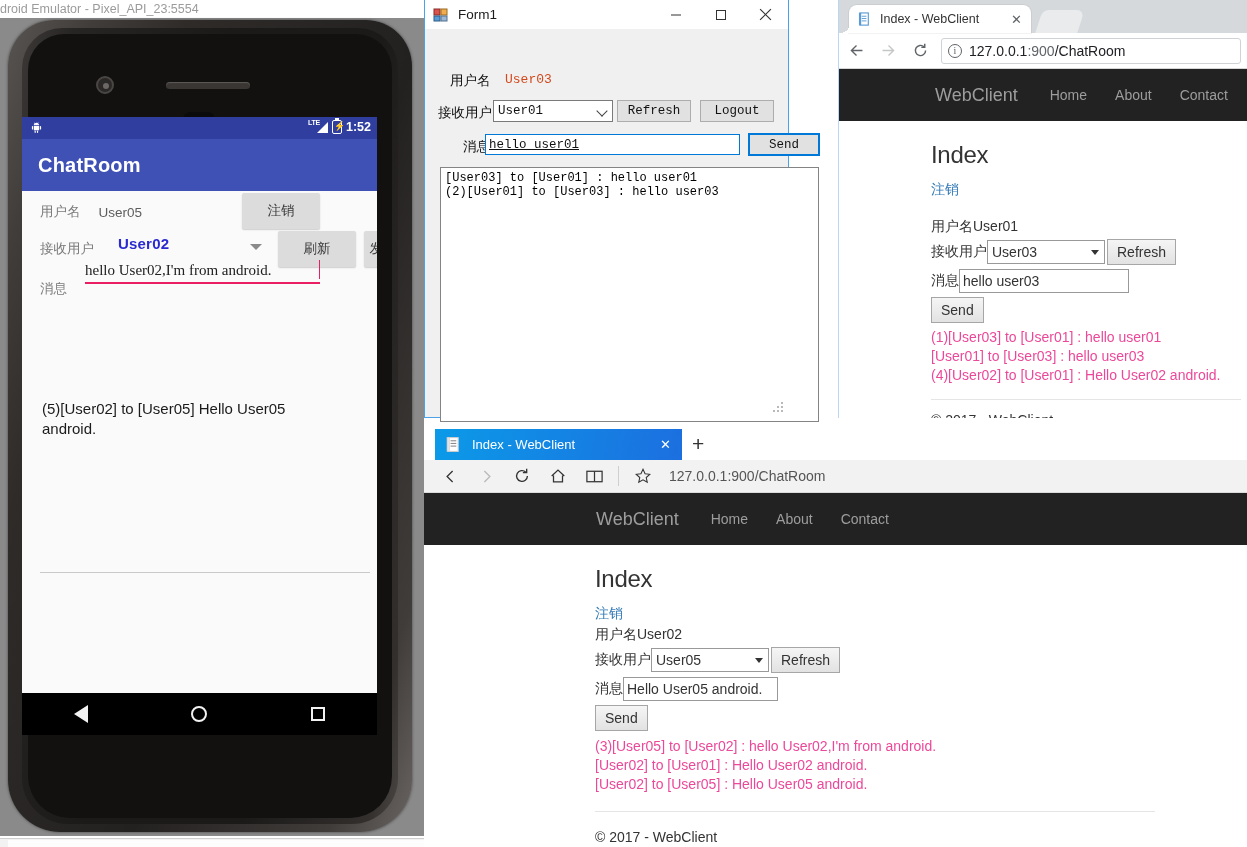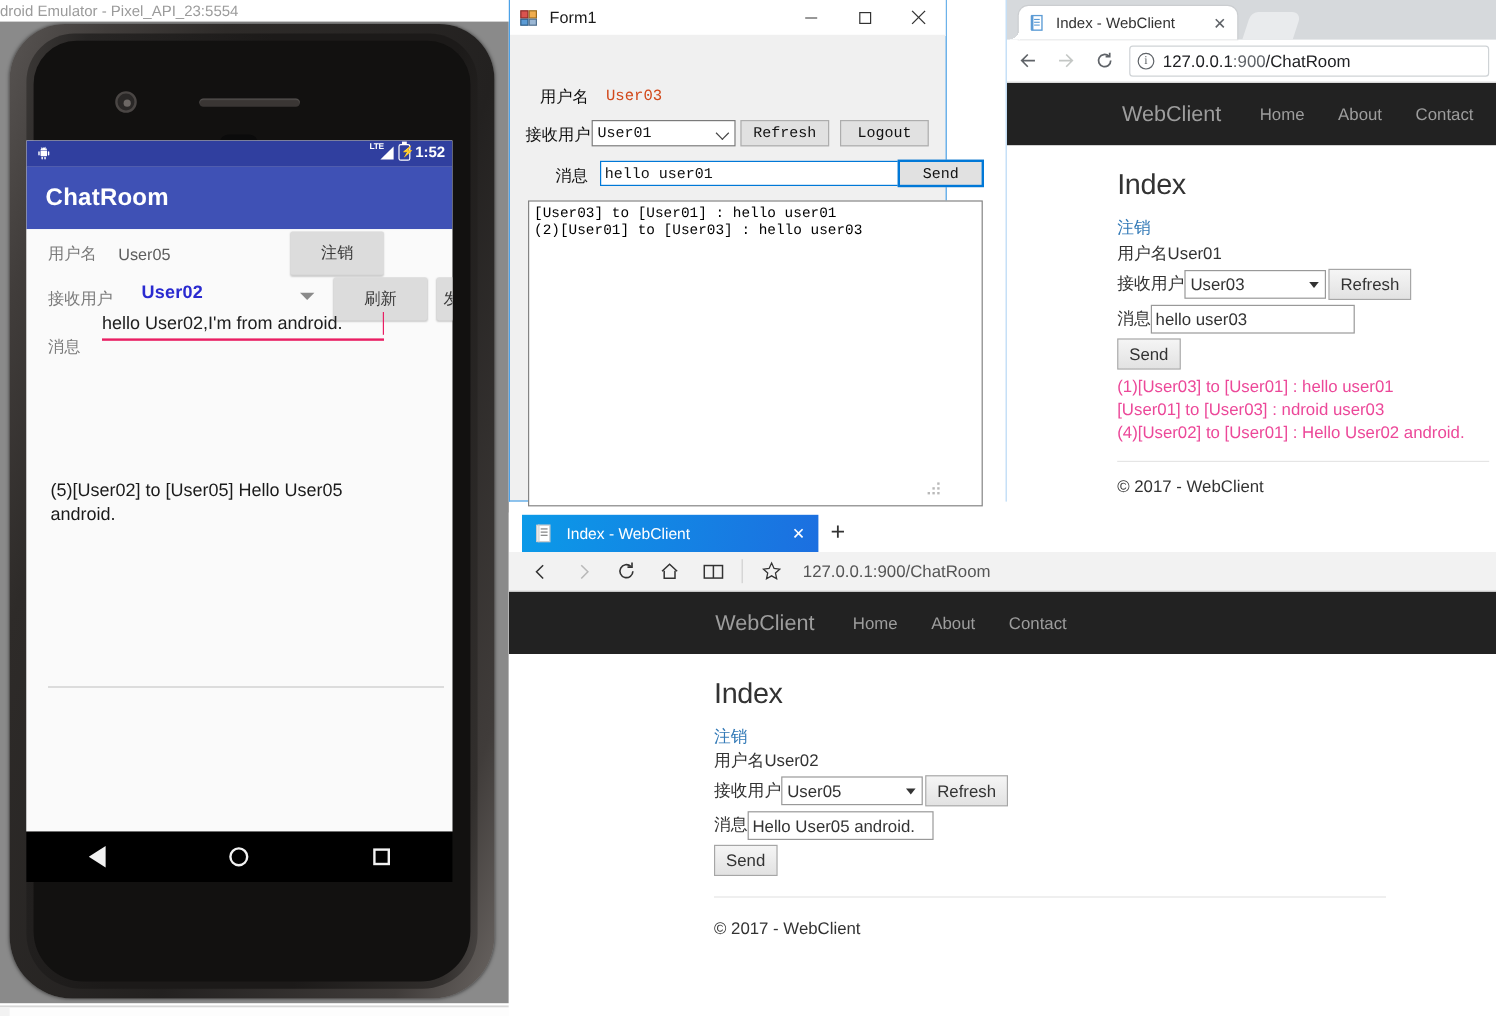--- a/index.html
+++ b/index.html
@@ -317,21 +317,21 @@
       <div class="abtn" style="position:absolute; left:256px; top:40px; width:78px; height:36px;">
         <span>刷新</span>
       </div>
       <div class="abtn" style="position:absolute; left:342px; top:40px; width:78px; height:36px; overflow:hidden;">
         <span style="margin-left:-40px;">发送</span>
       </div>
 
       <div class="arow" style="left:18px; top:89px;">
         <span class="alabel">消息</span>
       </div>
-      <div style="position:absolute; left:63px; top:70px; width:235px;">
+      <div style="position:absolute; left:63px; top:70px; width:235px;font-family:Liberation Serif, serif;">
         <div id="a-msg-text">hello User02,I'm from android.</div>
         <div id="a-msg-underline"></div>
         <div id="a-msg-caret"></div>
       </div>
 
       <div id="a-log" style="position:absolute; left:20px; top:208px; width:290px;">(5)[User02] to [User05] Hello User05 android.</div>
 
       <div id="a-divider" style="position:absolute; left:18px; top:381px; width:330px;"></div>
     </div>
   </div>
@@ -393,21 +393,21 @@
       <span class="carr"></span>
     </div>
     <div class="f-btn" style="left:192px; top:70px; width:74px; height:22px;">
       <span>Refresh</span>
     </div>
     <div class="f-btn" style="left:275px; top:70px; width:74px; height:22px;">
       <span>Logout</span>
     </div>
 
     <span class="f-label" style="left:38px; top:108px;">消息</span>
-    <div class="f-input" style="left:75px; top:104px; width:255px; height:21px;">
+    <div class="f-input" style="left:60px; top:104px; width:255px; height:21px;text-decoration:underline;">
       <span>hello user01</span>
     </div>
     <div class="f-btn primary" style="left:323px; top:103px; width:72px; height:23px;">
       <span>Send</span>
     </div>
 
     <div id="f1-textarea">
       <div>[User03] to [User01] : hello user01</div>
       <div>(2)[User01] to [User03] : hello user03</div>
     </div>
@@ -472,21 +472,21 @@
       <span class="wc-link" style="margin-left:28px;">About</span>
       <span class="wc-link" style="margin-left:28px;">Contact</span>
     </div>
 
     <div style="position:absolute; left:92px; top:72px; width:310px;">
       <div class="wc-h1">Index</div>
 
       <div style="margin-top:12px;">
         <div class="wc-logout">注销</div>
 
-        <div style="margin-top:4px;">
+        <div style="margin-top:18px;">
           <span class="wc-text">用户名</span><span class="wc-text">User01</span>
         </div>
 
         <div style="margin-top:3px; display:flex; align-items:center;">
           <span class="wc-text">接收用户</span>
           <span class="wc-select" style="width:118px;">
             <span>User03</span>
             <span class="sc"></span>
           </span>
           <span class="wc-btn" style="margin-left:2px;">Refresh</span>
@@ -498,21 +498,21 @@
             <span>hello user03</span>
           </span>
         </div>
 
         <div style="margin-top:4px;">
           <span class="wc-btn">Send</span>
         </div>
 
         <div style="margin-top:5px;">
           <div class="wc-msg">(1)[User03] to [User01] : hello user01</div>
-          <div class="wc-msg">[User01] to [User03] : ndroid user03</div>
+          <div class="wc-msg">[User01] to [User03] : hello user03</div>
           <div class="wc-msg">(4)[User02] to [User01] : Hello User02 android.</div>
         </div>
 
         <div class="wc-hr" style="margin-top:14px;"></div>
         <div class="wc-footer" style="margin-top:12px;">© 2017 - WebClient</div>
       </div>
     </div>
   </div>
 </div>
 
@@ -603,19 +603,24 @@
           <span class="wc-text">消息</span>
           <span class="wc-input" style="width:155px;">
             <span>Hello User05 android.</span>
           </span>
         </div>
 
         <div style="margin-top:4px;">
           <span class="wc-btn">Send</span>
         </div>
 
+        <div style="margin-top:6px;">
+          <div class="wc-msg">(3)[User05] to [User02] : hello User02,I'm from android.</div>
+          <div class="wc-msg">[User02] to [User01] : Hello User02 android.</div>
+          <div class="wc-msg">[User02] to [User05] : Hello User05 android.</div>
+        </div>
 
         <div class="wc-hr" style="margin-top:17px;"></div>
         <div class="wc-footer" style="margin-top:17px;">© 2017 - WebClient</div>
       </div>
     </div>
   </div>
 </div>
 
 </body></html>

